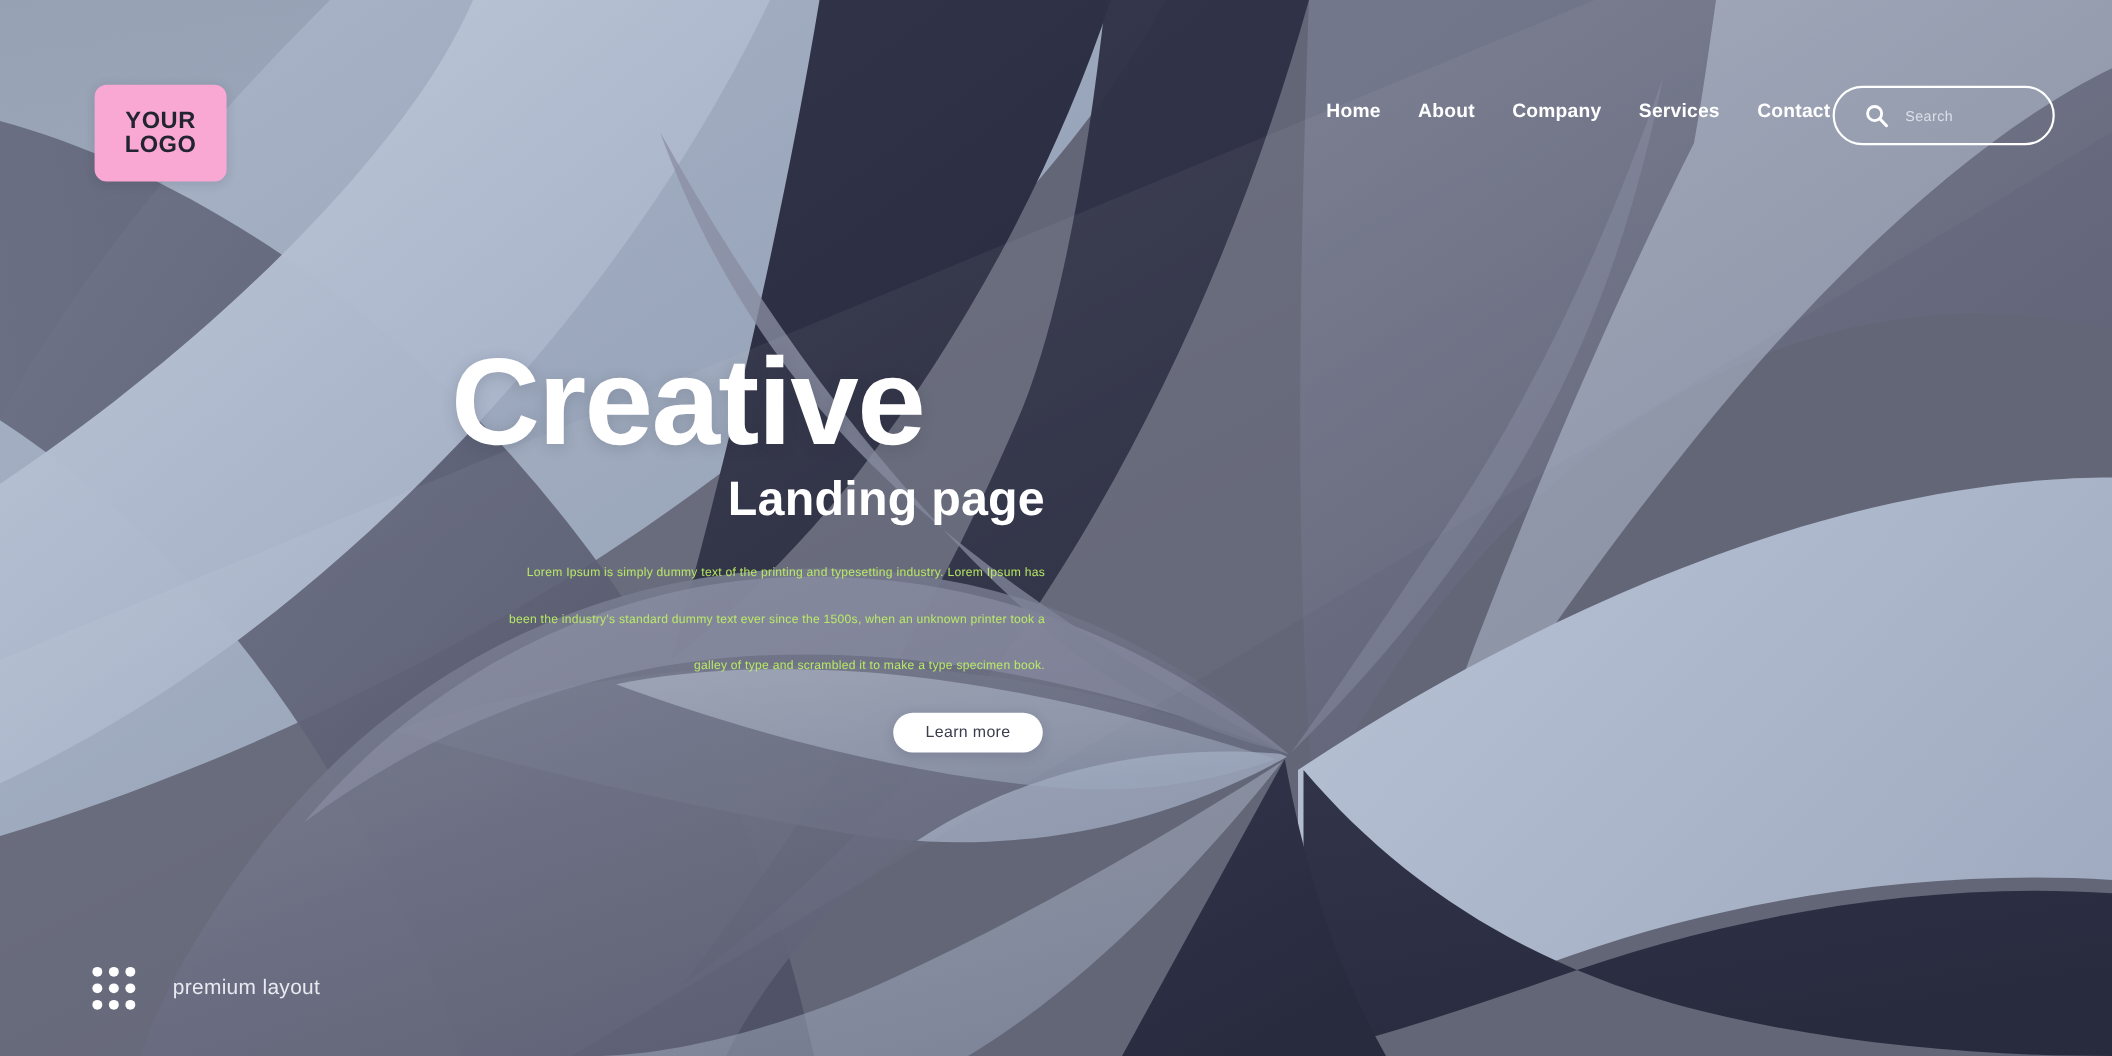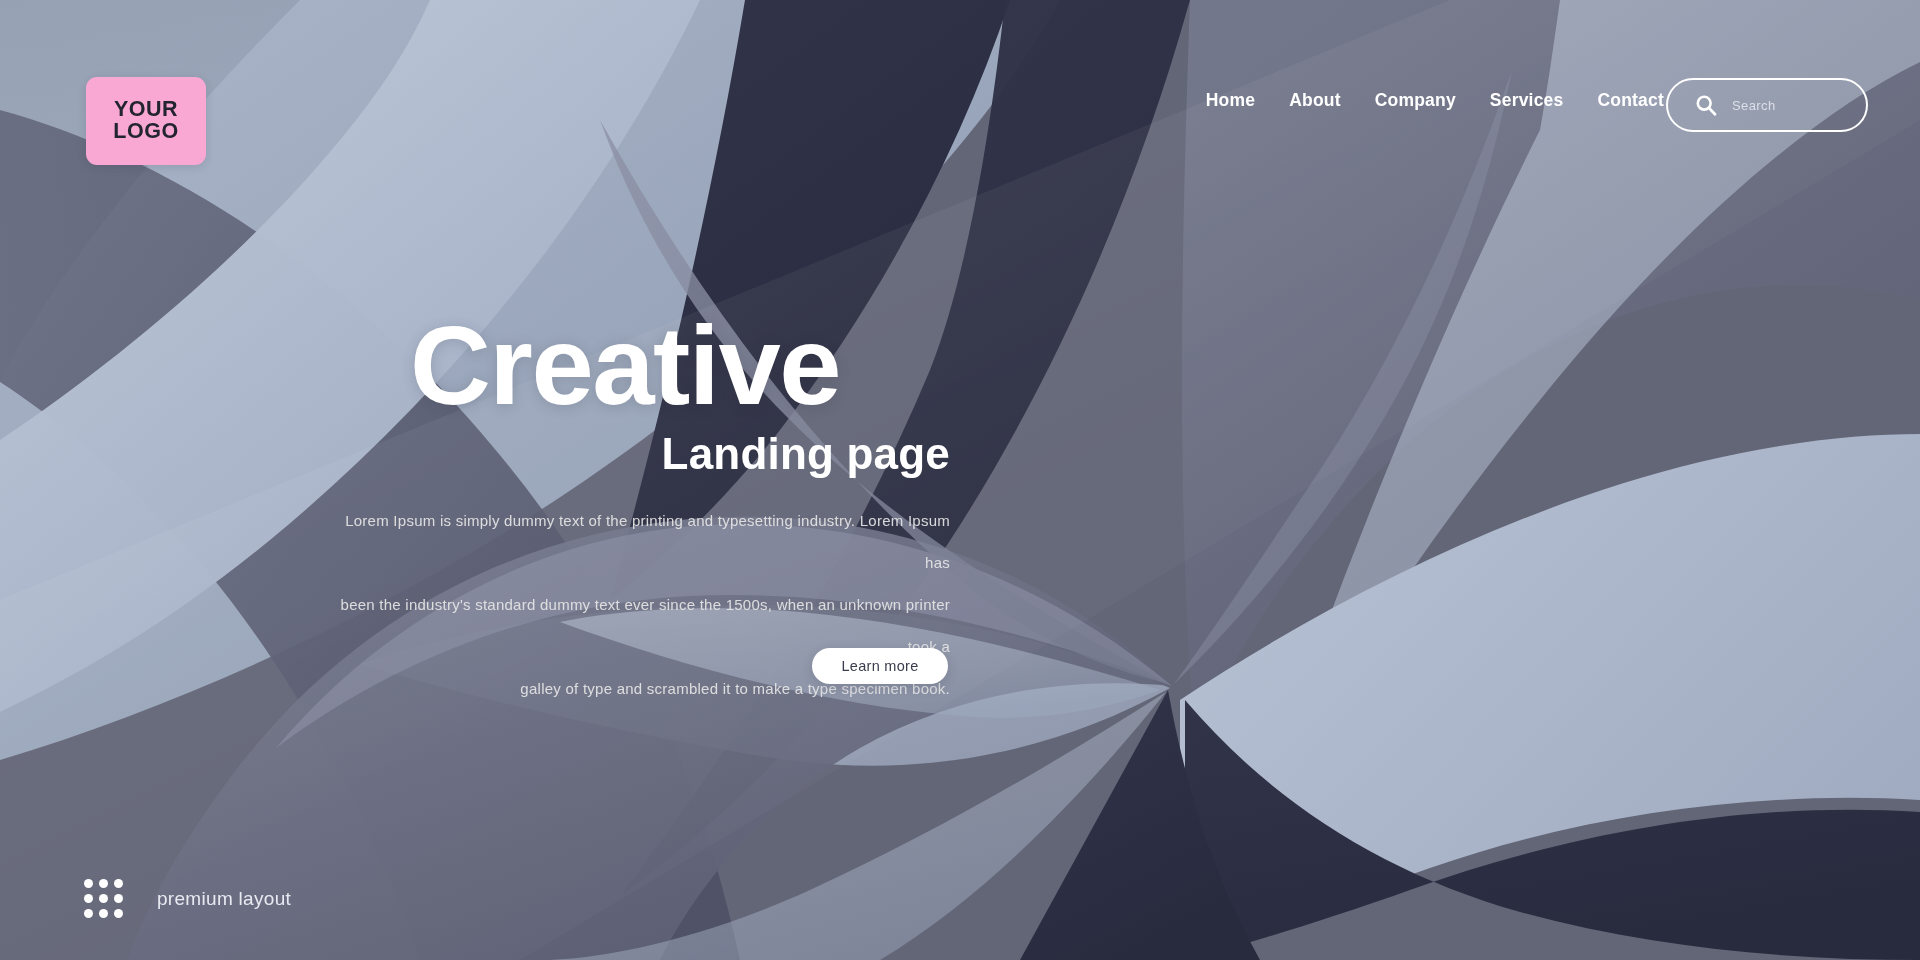--- a/index.html
+++ b/index.html
@@ -119,22 +119,22 @@
     font-size:44px;
     font-weight:bold;
     letter-spacing:0.2px;
     line-height:1;
   }
   .hero-body {
     position:absolute;
     left:330px; top:500px;
     width:620px;
     text-align:right;
-    color:#e5e5e5;
-    font-size:15px;
+    color:#bef264;
+    font-size:11px;
     line-height:42px;
     letter-spacing:0.25px;
     opacity:0.93;
   }
   .learn-btn {
     position:absolute;
     left:812px; top:648px;
     width:136px; height:36px;
     background:#ffffff;
     border:none;

